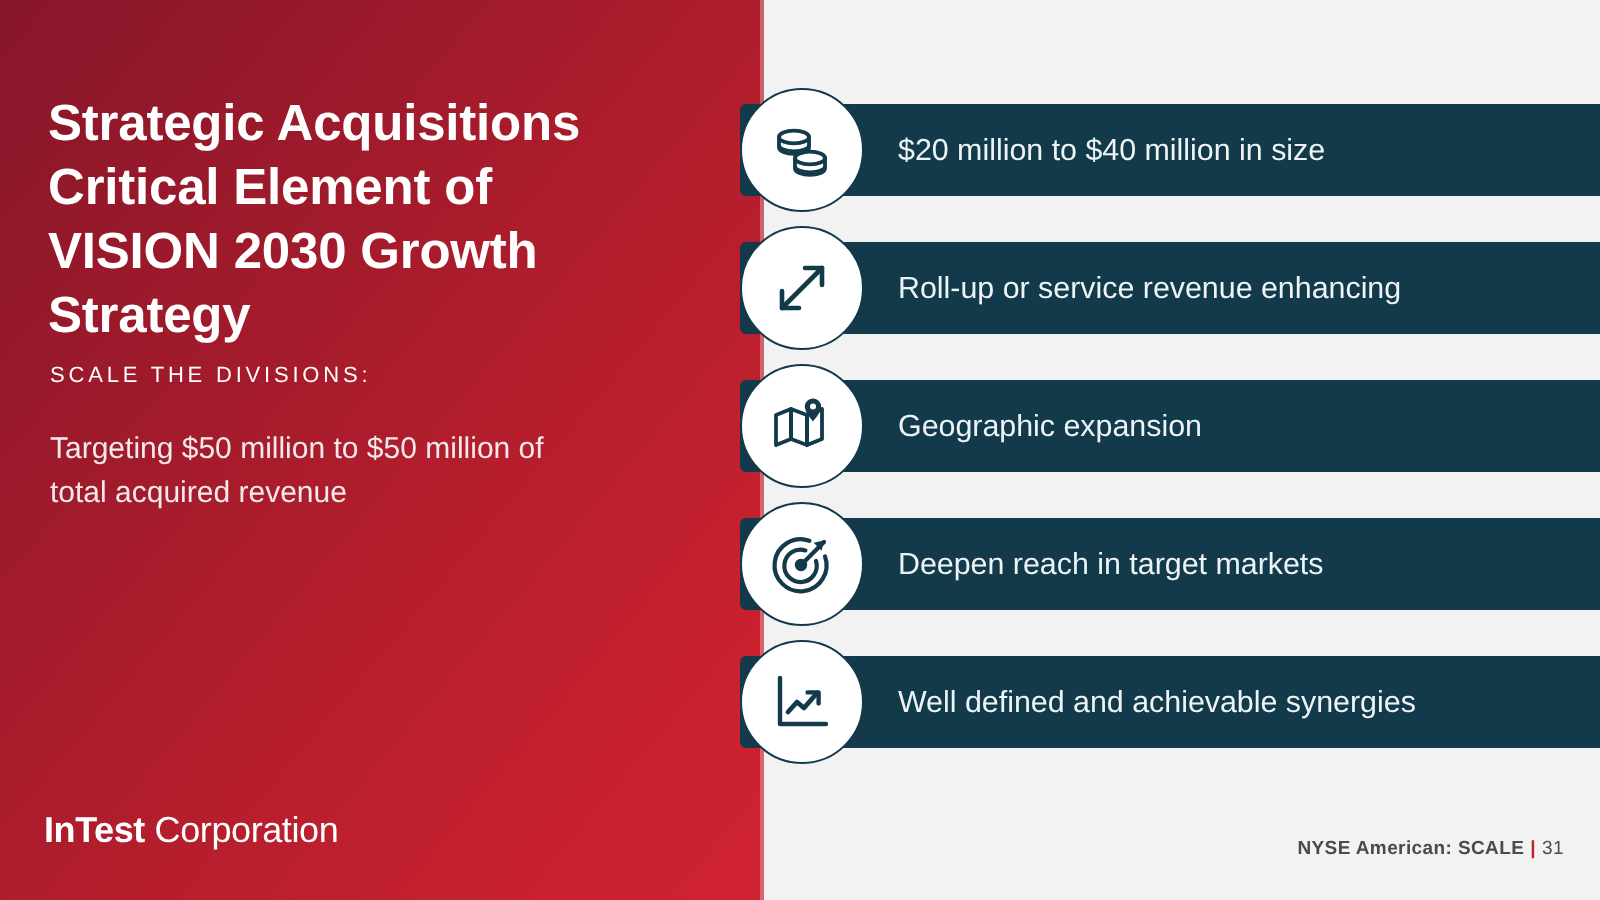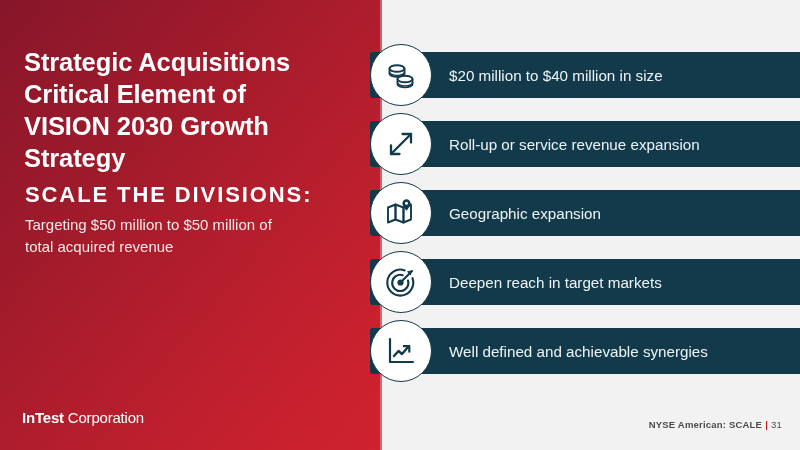--- a/index.html
+++ b/index.html
@@ -50,41 +50,41 @@
     font-size: 25.5px;
     line-height: 1.26;
     font-weight: bold;
     letter-spacing: -0.1px;
   }
   .subtitle {
     position: absolute;
     left: 25px;
     top: 182px;
     color: #ffffff;
-    font-size: 22px;
-    font-weight: bold;
+    font-size: 11px;
+    font-weight: normal;
     letter-spacing: 1.9px;
   }
   .body-text {
     position: absolute;
     left: 25px;
     top: 214px;
     width: 270px;
     color: #f4e9ea;
     font-size: 15px;
     line-height: 1.45;
     font-weight: normal;
   }
 
   .logo {
     position: absolute;
     left: 22px;
     bottom: 24px;
     color: #ffffff;
-    font-size: 15px;
+    font-size: 18px;
     letter-spacing: -0.2px;
     white-space: nowrap;
   }
   .logo .brand {
     font-weight: bold;
   }
   .logo .corp {
     font-weight: normal;
   }
 
@@ -191,21 +191,21 @@
           <path d="M5.5 14.2c0 1.8 3.4 3.2 7.5 3.2s7.5-1.4 7.5-3.2" stroke="#123a4b" stroke-width="1.4"></path>
           <ellipse cx="21" cy="21" rx="7.5" ry="3.2" stroke="#123a4b" stroke-width="1.9"></ellipse>
           <path d="M13.5 21v5.2c0 1.8 3.4 3.2 7.5 3.2s7.5-1.4 7.5-3.2V21" stroke="#123a4b" stroke-width="1.9" stroke-linecap="round"></path>
           <path d="M13.5 24.7c0 1.8 3.4 3.2 7.5 3.2s7.5-1.4 7.5-3.2" stroke="#123a4b" stroke-width="1.4"></path>
         </svg>
       </div>
     </div>
 
     <div class="row" style="top:121px">
       <div class="bar"></div>
-      <div class="bar-label">Roll-up or service revenue expansion</div>
+      <div class="bar-label">Roll-up or service revenue enhancing</div>
       <div class="icon-circle">
         <svg width="32" height="32" viewBox="0 0 32 32" fill="none">
           <path d="M6 26L26 6" stroke="#123a4b" stroke-width="2.3" stroke-linecap="round"></path>
           <path d="M17.5 6H26v8.5" stroke="#123a4b" stroke-width="2.3" stroke-linecap="round" stroke-linejoin="round"></path>
           <path d="M14.5 26H6v-8.5" stroke="#123a4b" stroke-width="2.3" stroke-linecap="round" stroke-linejoin="round"></path>
         </svg>
       </div>
     </div>
 
     <div class="row" style="top:190px">

